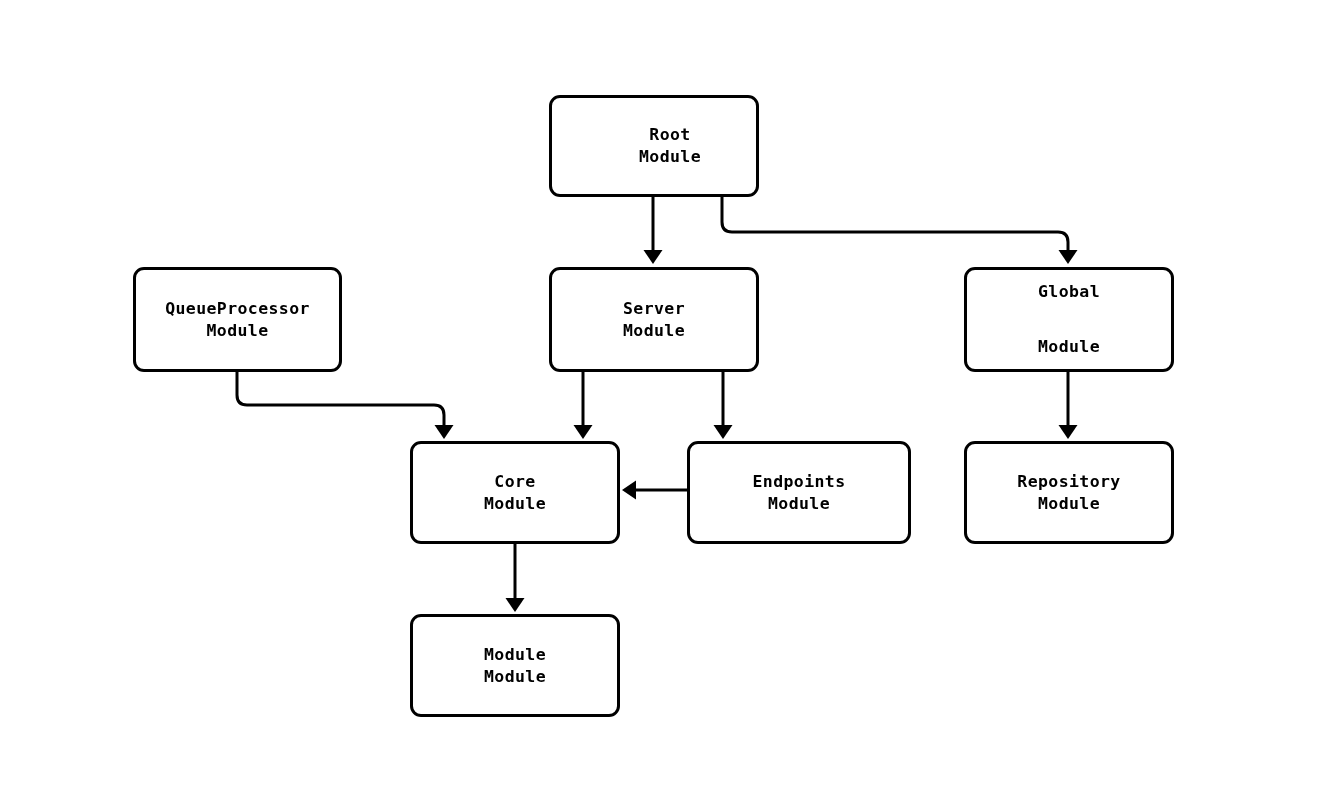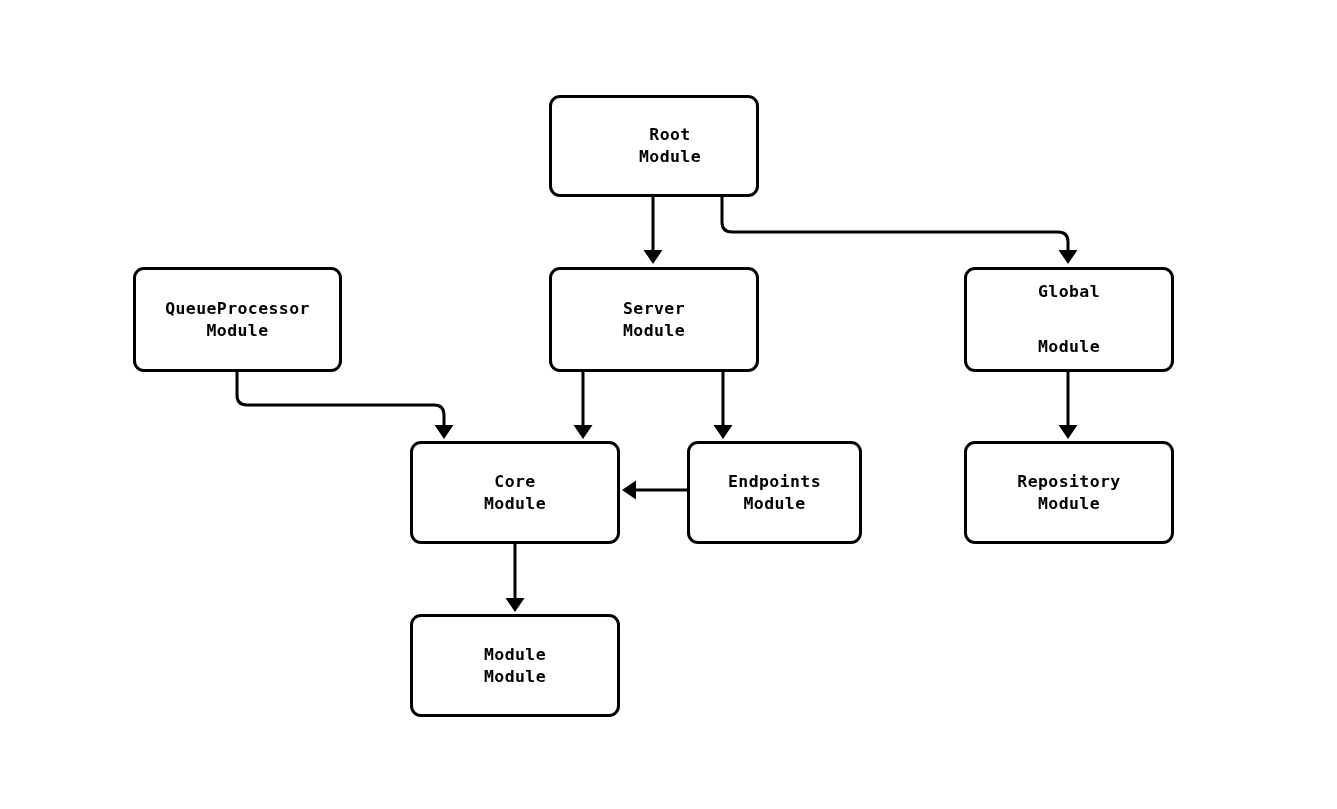--- a/index.html
+++ b/index.html
@@ -106,21 +106,21 @@
         <div class="node-line">Module</div>
       </div>
       <div class="node" style="left: 964px; top: 267px; width: 210px; height: 105px; border-color: rgb(0, 0, 0); border-width: 3px; border-radius: 11px; background: rgb(255, 255, 255); gap: 33px;">
         <div class="node-line">Global</div>
         <div class="node-line">Module</div>
       </div>
       <div class="node" style="left: 410px; top: 441px; width: 210px; height: 103px; border-color: rgb(0, 0, 0); border-width: 3px; border-radius: 11px; background: rgb(255, 255, 255); justify-content: center;">
         <div class="node-line">Core</div>
         <div class="node-line">Module</div>
       </div>
-      <div class="node" style="left: 687px; top: 441px; width: 175px; height: 103px; border-color: rgb(0, 0, 0); border-width: 3px; border-radius: 11px; background: rgb(255, 255, 255);">
+      <div class="node" style="left: 687px; top: 441px; width: 224px; height: 103px; border-color: rgb(0, 0, 0); border-width: 3px; border-radius: 11px; background: rgb(255, 255, 255);">
         <div class="node-line">Endpoints</div>
         <div class="node-line">Module</div>
       </div>
       <div class="node" style="left: 964px; top: 441px; width: 210px; height: 103px; border-color: rgb(0, 0, 0); border-width: 3px; border-radius: 11px; background: rgb(255, 255, 255);">
         <div class="node-line">Repository</div>
         <div class="node-line">Module</div>
       </div>
       <div class="node" style="left: 410px; top: 614px; width: 210px; height: 103px; border-color: rgb(0, 0, 0); border-width: 3px; border-radius: 11px; background: rgb(255, 255, 255);">
         <div class="node-line">Module</div>
         <div class="node-line">Module</div>

